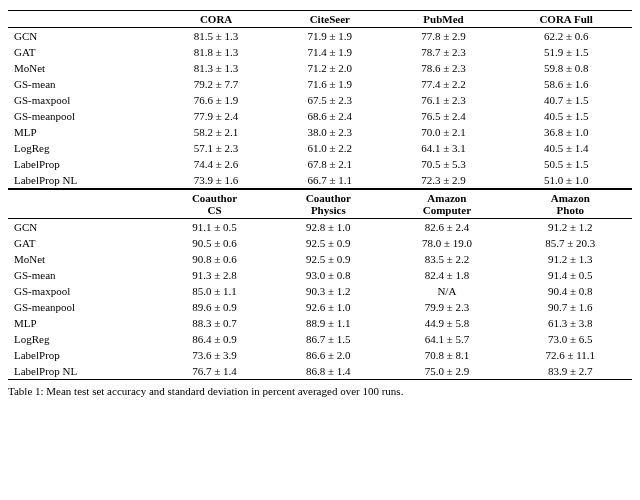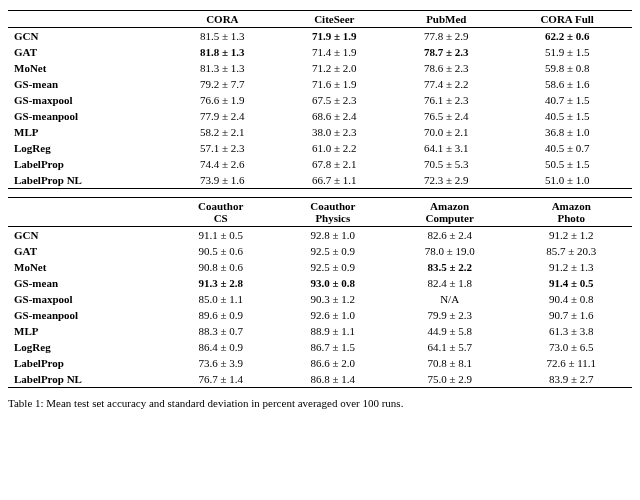--- a/index.html
+++ b/index.html
@@ -6,39 +6,38 @@
     body {
       font-family: 'Times New Roman', Times, serif;
       font-size: 11px;
       background: #fff;
       color: #000;
       padding: 10px 8px;
     }
     table {
       border-collapse: collapse;
       width: 100%;
-      margin-bottom: 8px;
     }
     th, td {
       padding: 2px 6px;
       text-align: center;
     }
     th {
       font-weight: bold;
     }
     td:first-child, th:first-child {
       text-align: left;
     }
     .border-top {
       border-top: 1.5px solid #000;
     }
     .border-bottom {
       border-bottom: 1.5px solid #000;
     }
-    .bold { font-weight: bold; }
+    .bold { font-weight: normal; }
     .caption {
       font-size: 11px;
       margin-top: 4px;
       text-align: left;
       line-height: 1.4;
     }
   </style>
 </head>
 <body>
 
@@ -100,21 +99,21 @@
         <td>58.2 ± 2.1</td>
         <td>38.0 ± 2.3</td>
         <td>70.0 ± 2.1</td>
         <td>36.8 ± 1.0</td>
       </tr>
       <tr>
         <td class="bold">LogReg</td>
         <td>57.1 ± 2.3</td>
         <td>61.0 ± 2.2</td>
         <td>64.1 ± 3.1</td>
-        <td>40.5 ± 0.7</td>
+        <td>40.5 ± 1.4</td>
       </tr>
       <tr>
         <td class="bold">LabelProp</td>
         <td>74.4 ± 2.6</td>
         <td>67.8 ± 2.1</td>
         <td>70.5 ± 5.3</td>
         <td>50.5 ± 1.5</td>
       </tr>
       <tr class="border-bottom">
         <td class="bold">LabelProp NL</td>

